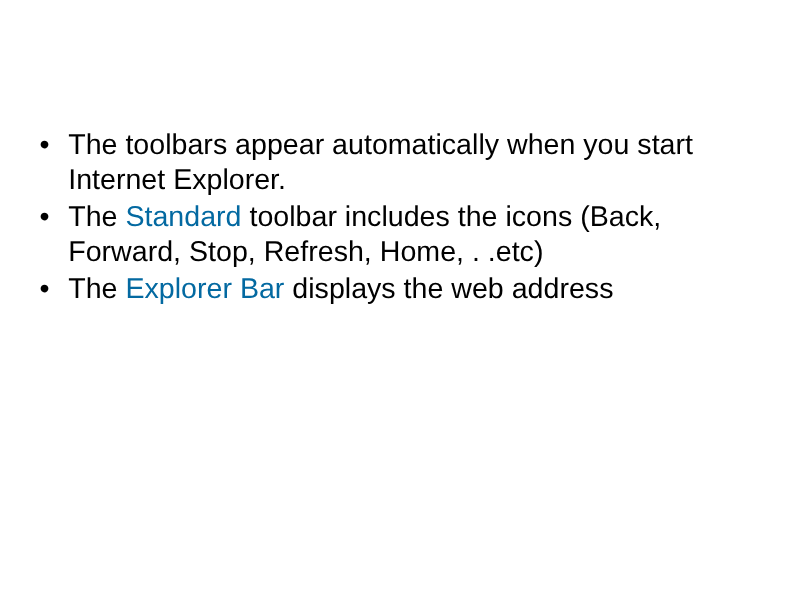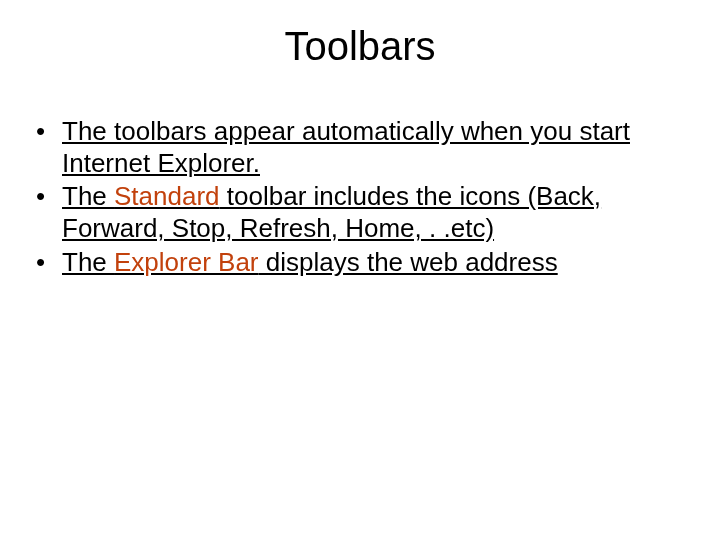--- a/index.html
+++ b/index.html
@@ -40,32 +40,30 @@
     margin-bottom: 2px;
   }
   .bullet .dot {
     width: 26px;
     flex: 0 0 26px;
     text-align: left;
     padding-left: 2px;
   }
   .bullet .text {
     flex: 1 1 auto;
-    text-decoration: underline;
   }
   .accent {
-    color: #c2410c;
+    color: #0369a1;
   }
 </style>
 </head>
 <body>
 
 <div class="slide">
 
-  <div class="title">Toolbars</div>
 
   <div class="body">
 
     <div class="bullet">
       <div class="dot">•</div>
       <div class="text">
         <span>The toolbars appear automatically when you start Internet Explorer.</span>
       </div>
     </div>
 

